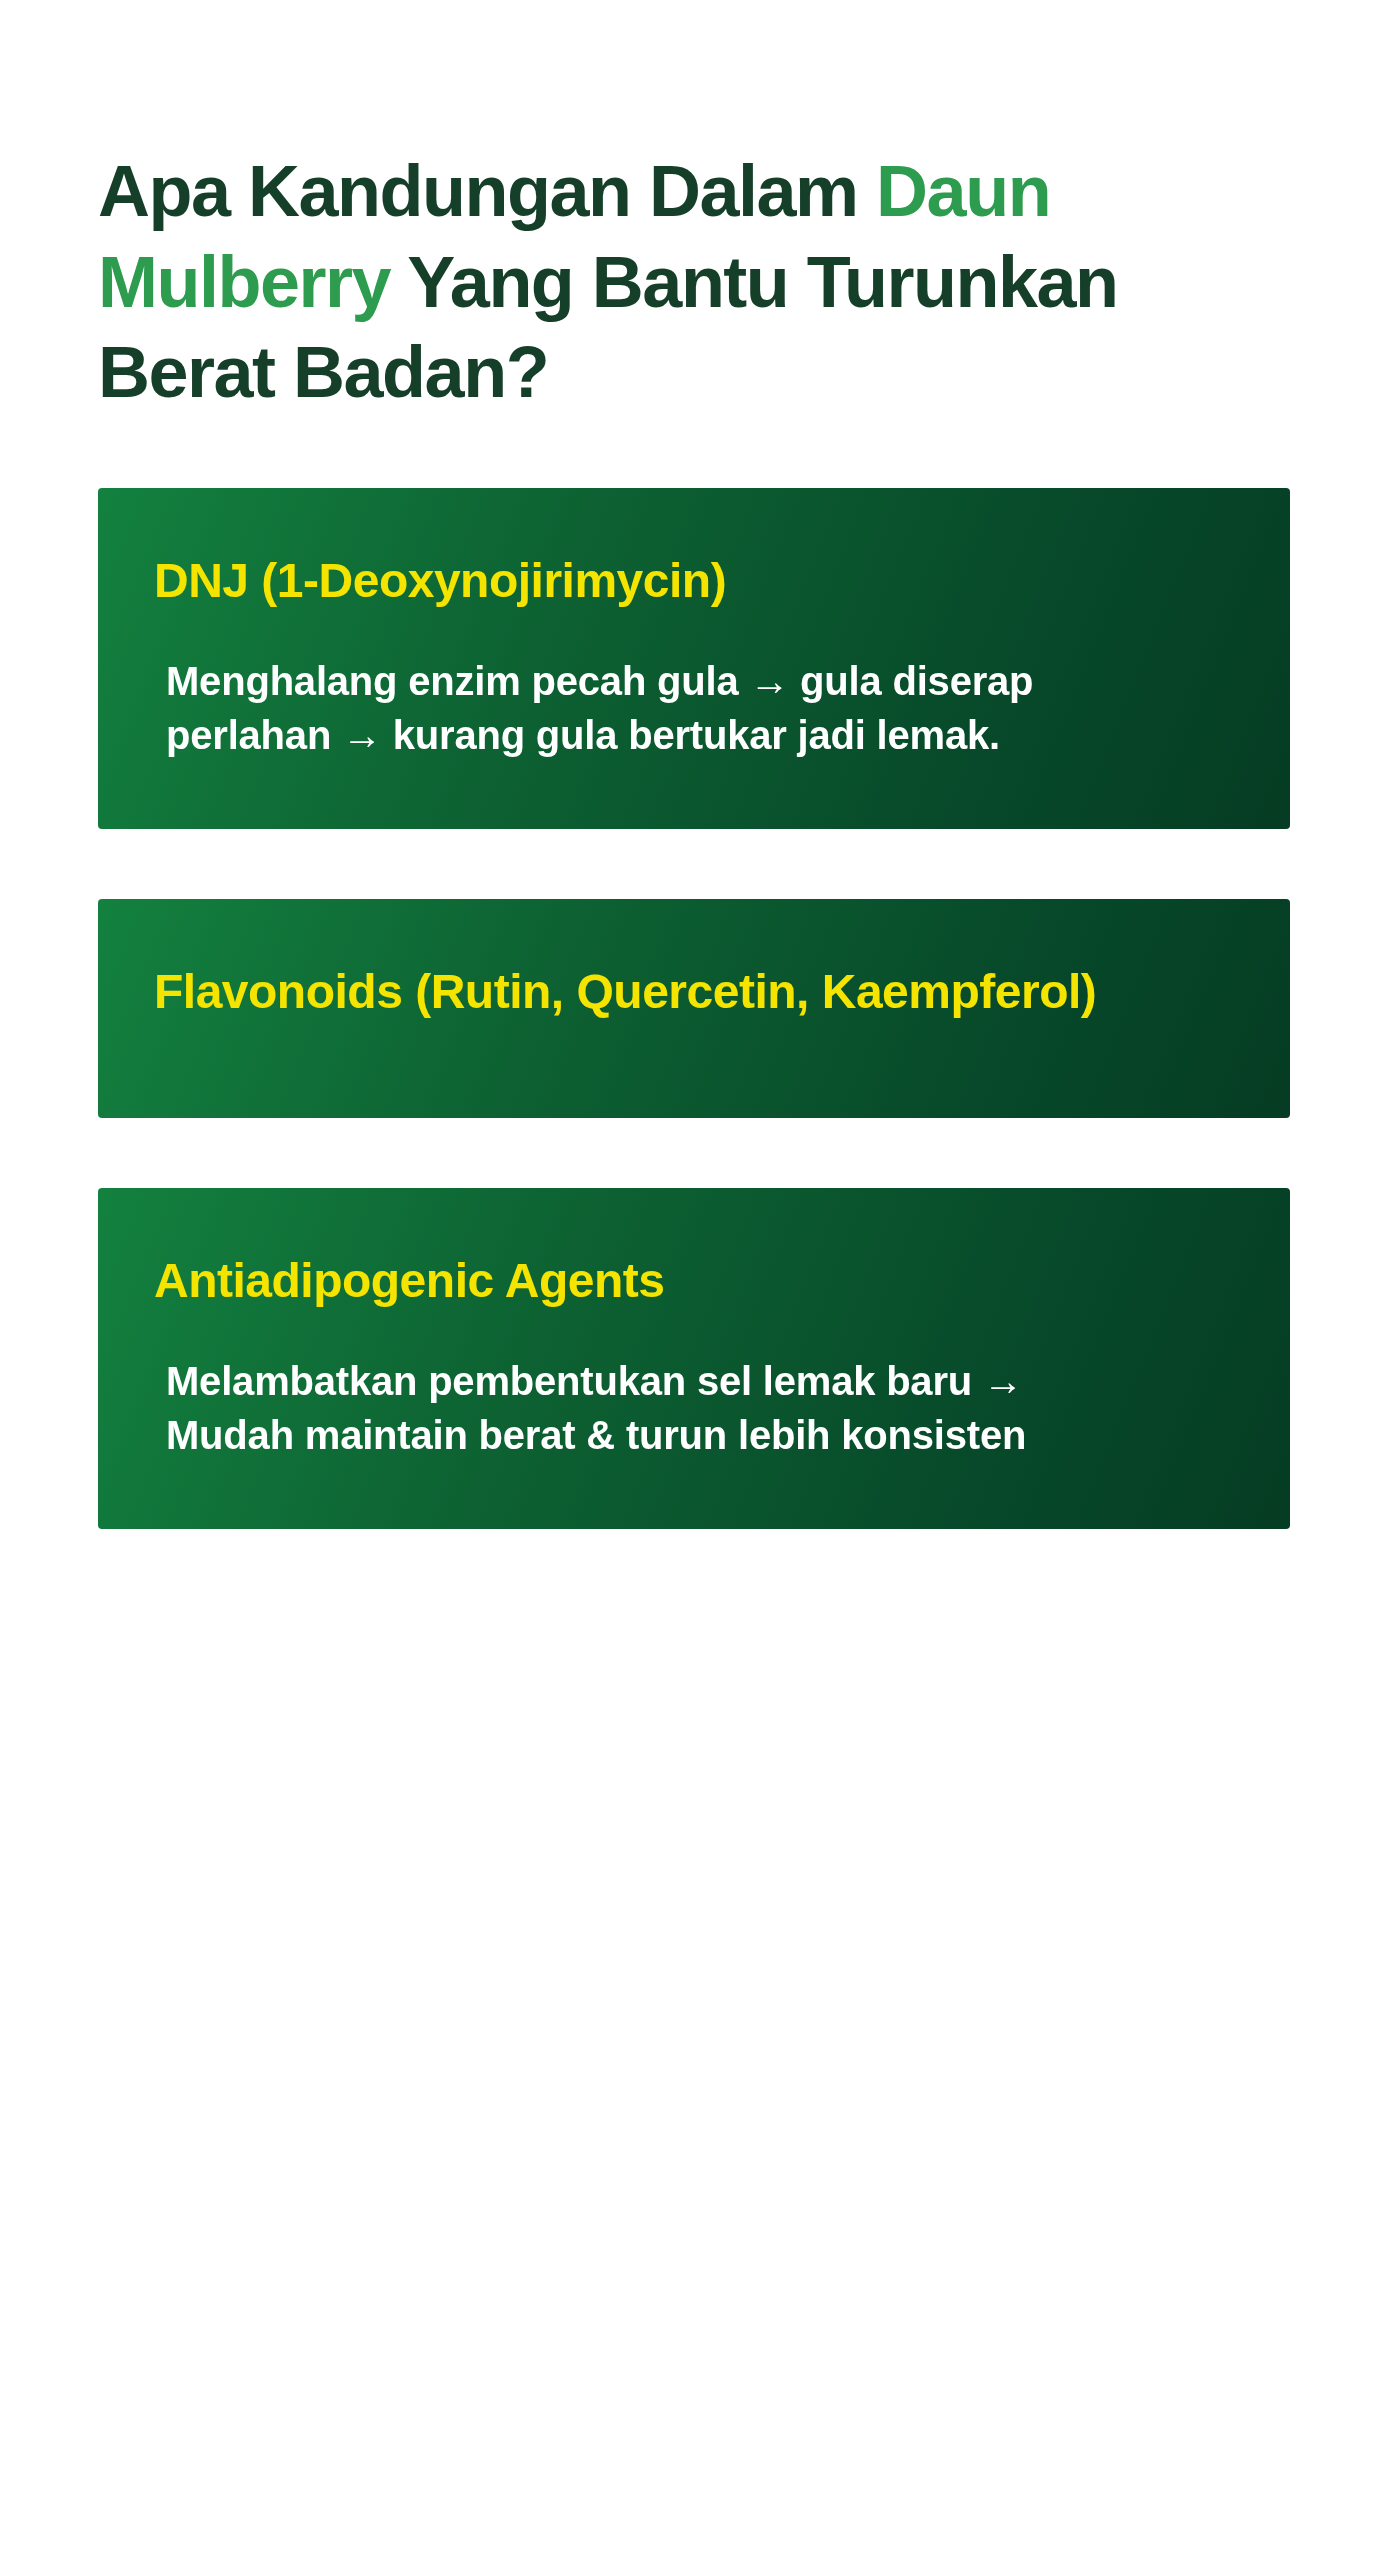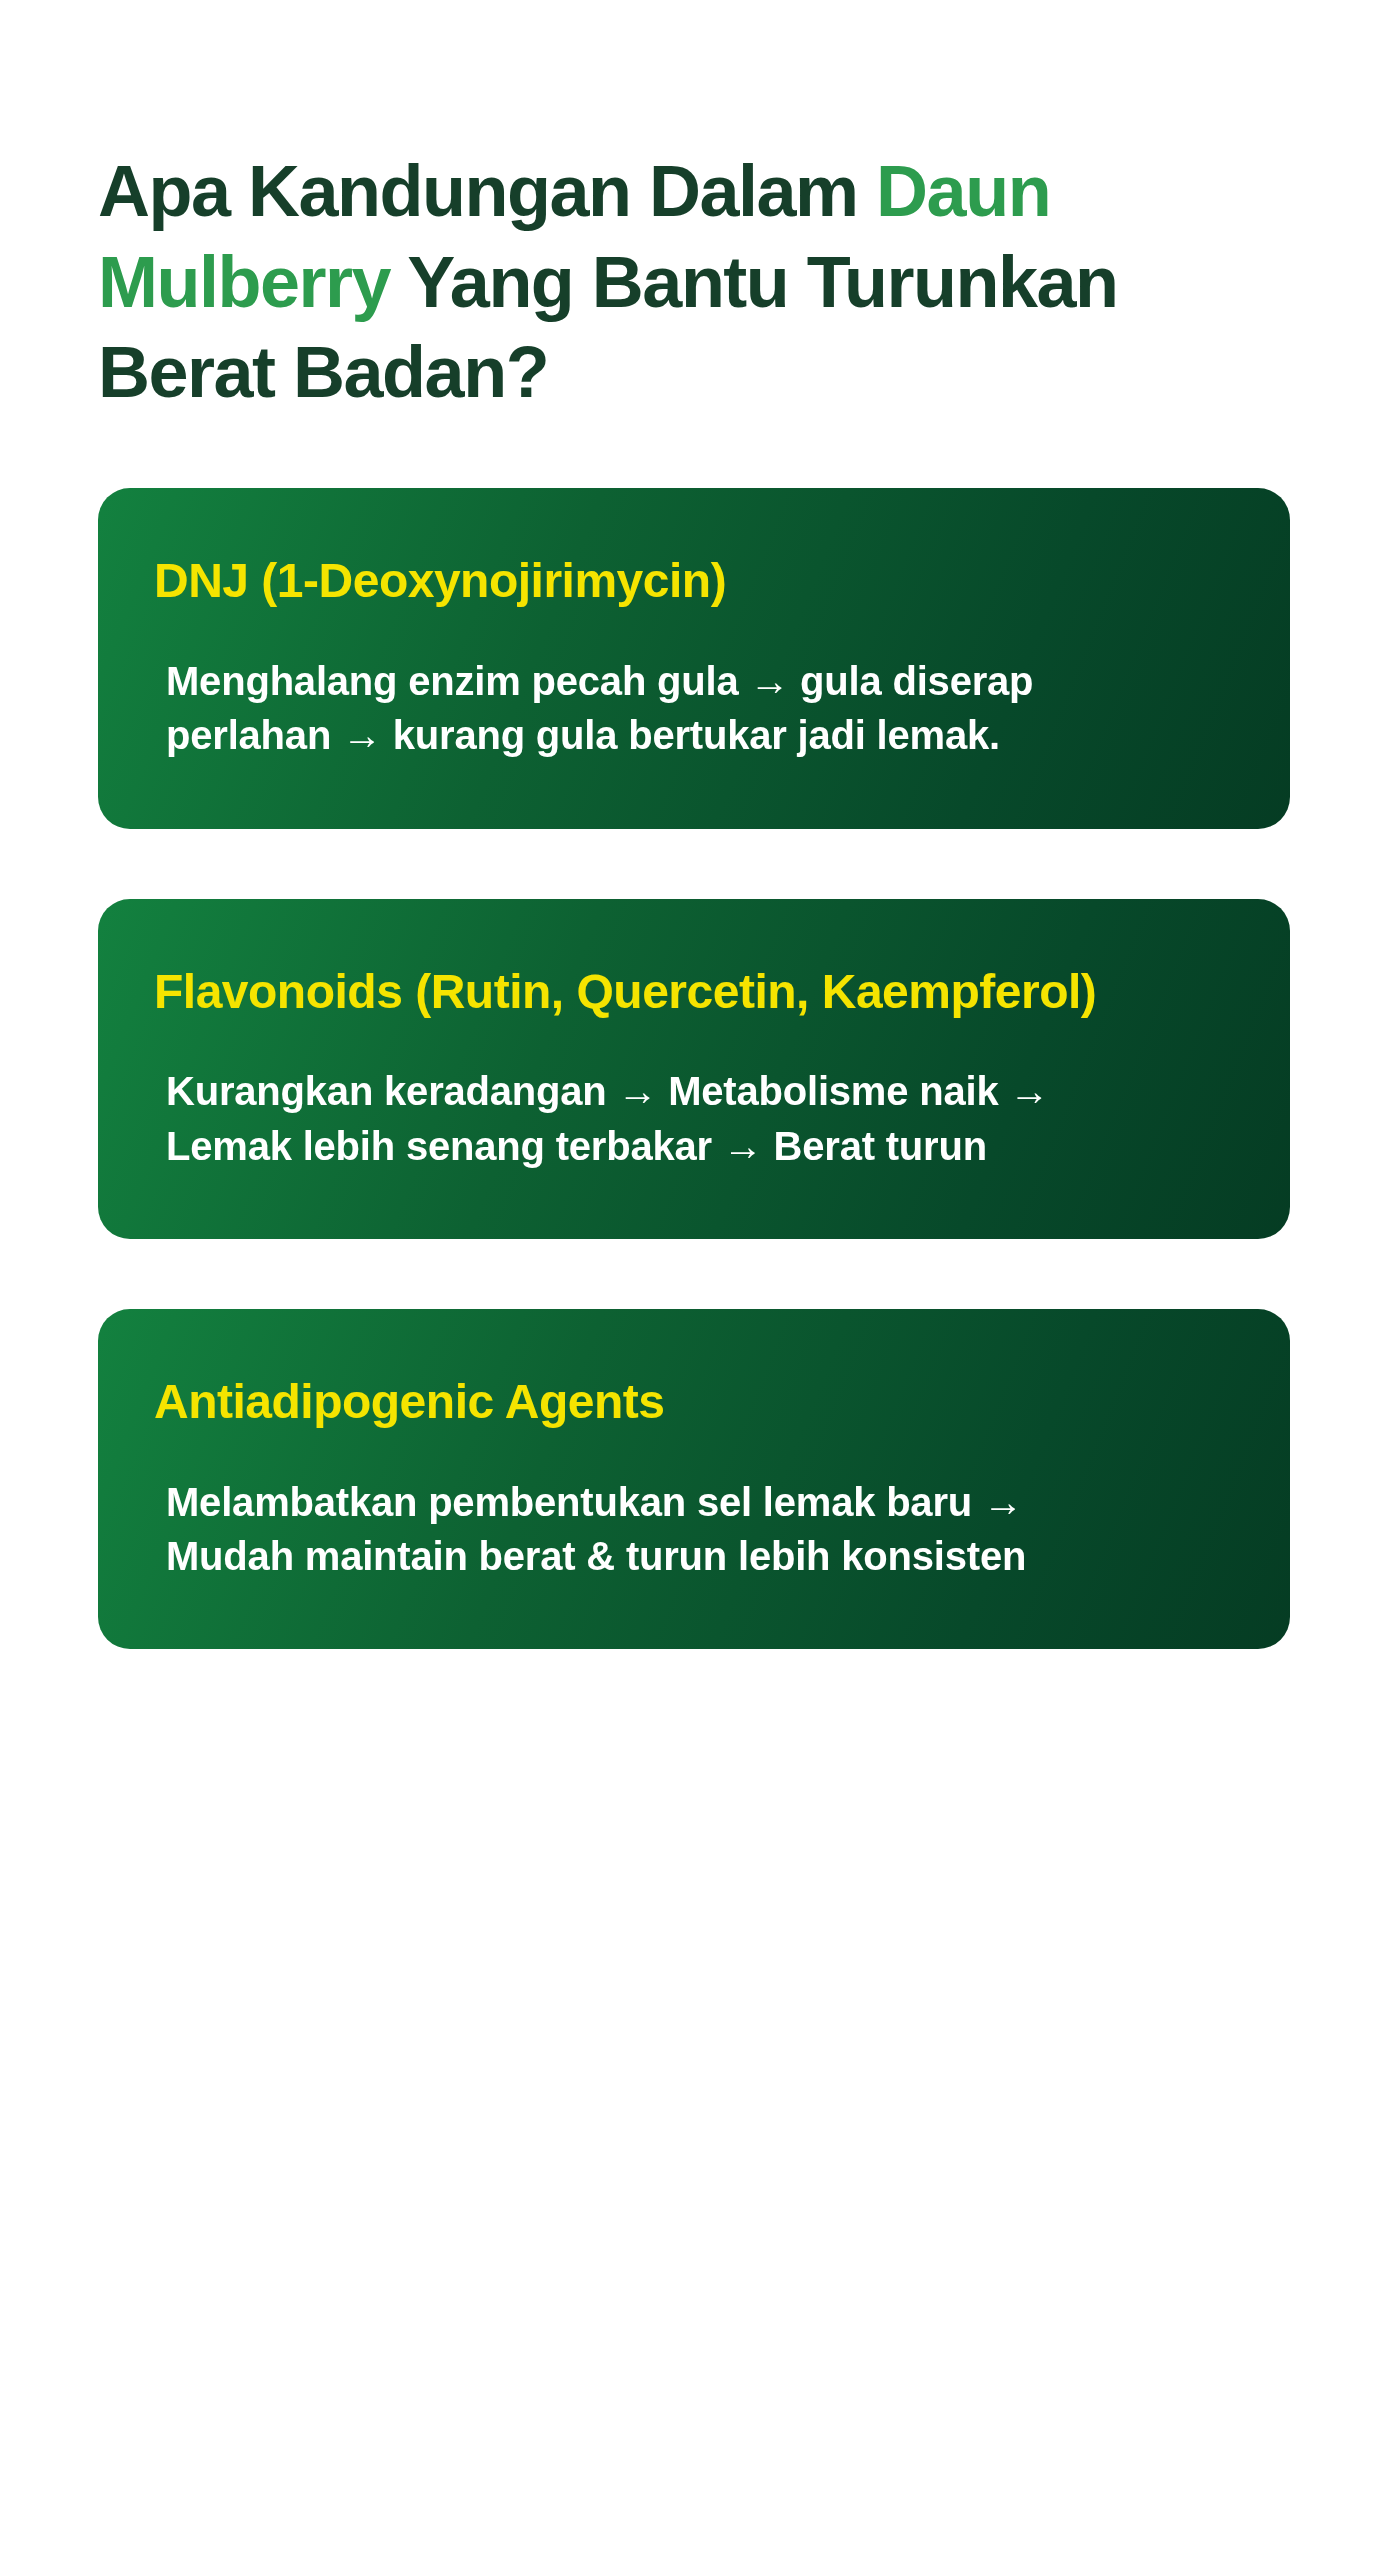--- a/index.html
+++ b/index.html
@@ -25,21 +25,21 @@
     white-space: pre-line;
   }
   .title .accent { color: #2D9C4E; }
   .cards {
     display: flex;
     flex-direction: column;
     gap: 70px;
   }
   .card {
     width: 1192px;
-    border-radius: 32px;
+    border-radius: 4px;
     padding: 64px 56px 54px 56px;
     background: linear-gradient(112deg, #13813F 0%, #0D6132 38%, #07492A 75%, #053C23 100%);
   }
   .card-heading {
     margin: 0 0 44px 0;
     font-size: 48px;
     line-height: 1.2;
     letter-spacing: -0.5px;
     color: #F5E400;
   }
@@ -64,22 +64,20 @@
   <section class="cards">
 
     <article class="card">
       <h2 class="card-heading">DNJ (1-Deoxynojirimycin)</h2>
       <p class="card-body">Menghalang enzim pecah gula → gula diserap
 perlahan → kurang gula bertukar jadi lemak.</p>
     </article>
 
     <article class="card">
       <h2 class="card-heading">Flavonoids (Rutin, Quercetin, Kaempferol)</h2>
-      <p class="card-body">Kurangkan keradangan → Metabolisme naik →
-Lemak lebih senang terbakar → Berat turun</p>
     </article>
 
 
 
     <article class="card">
       <h2 class="card-heading">Antiadipogenic Agents</h2>
       <p class="card-body">Melambatkan pembentukan sel lemak baru →
 Mudah maintain berat &amp; turun lebih konsisten</p>
     </article>
 

